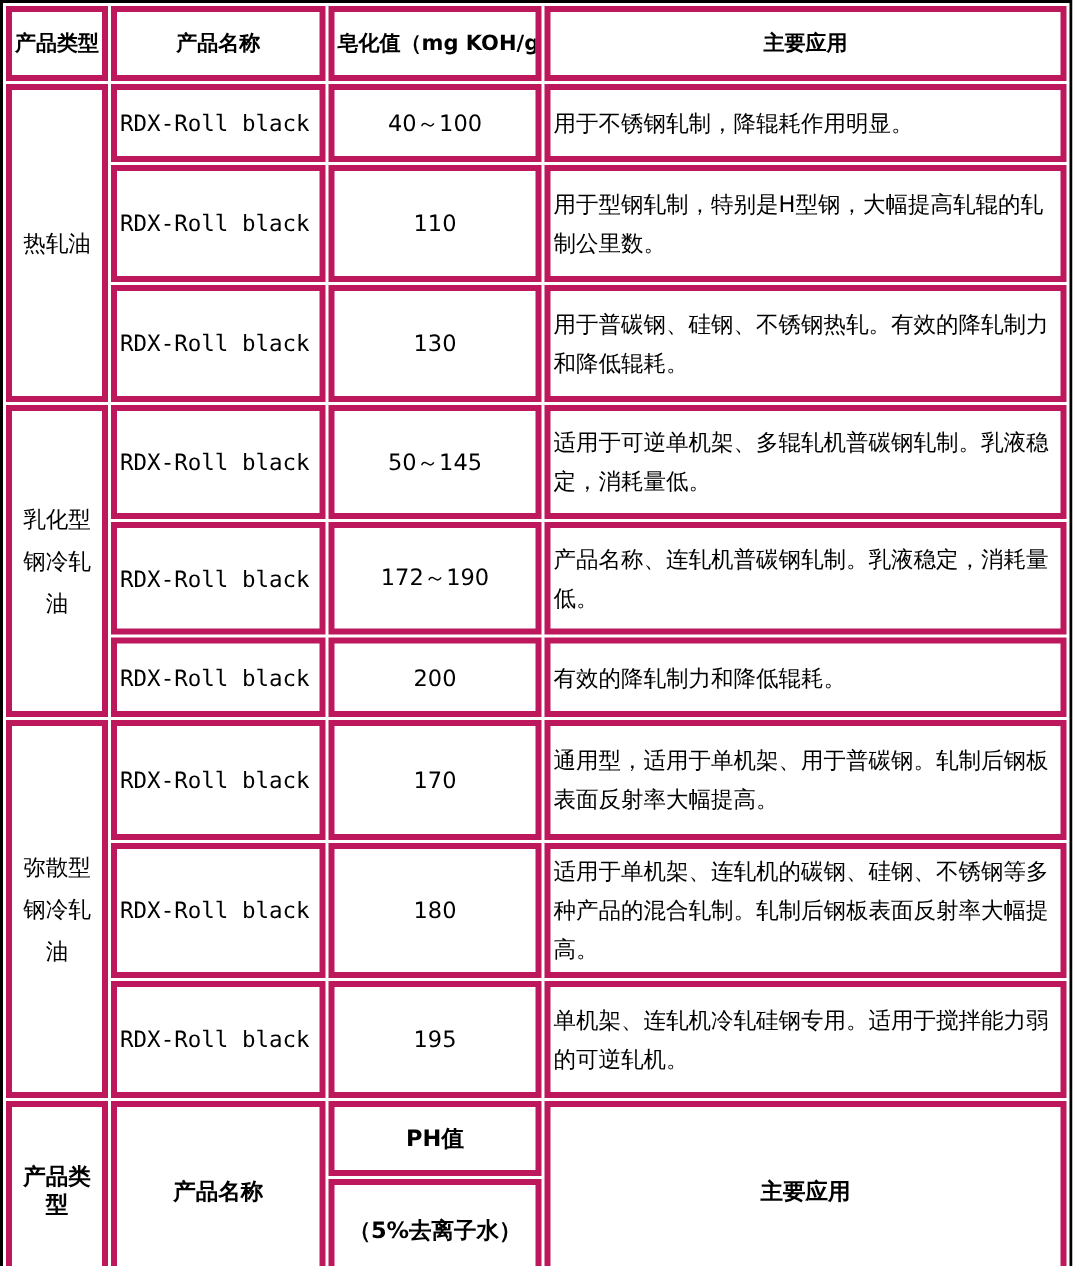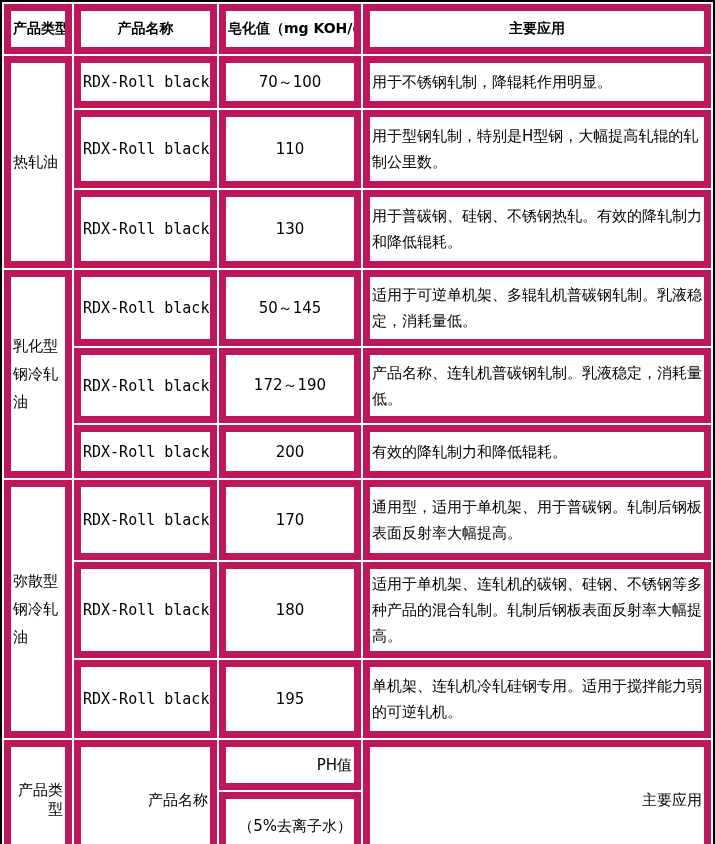--- a/index.html
+++ b/index.html
@@ -18,60 +18,60 @@
   }
   table.spec {
     border-collapse: separate;
     border-spacing: 2px;
     border: 2px solid #000000;
     table-layout: fixed;
     width: 715px;
     background: #ffffff;
   }
   table.spec th, table.spec td {
-    border: 7px solid #be185d;
+    border: 4px solid #be185d;
     box-sizing: border-box;
     padding: 2px 2px;
     font-size: 15px;
     color: #000000;
     background: #ffffff;
     overflow: hidden;
     vertical-align: middle;
   }
   table.spec th {
     font-weight: bold;
     font-size: 14px;
     text-align: center;
     white-space: nowrap;
   }
   td.group-cell {
-    text-align: left;
+    text-align: center;
     line-height: 28px;
     padding: 2px 2px;
   }
   td.name-cell {
     font-family: "DejaVu Sans Mono", "Liberation Mono", monospace;
     font-size: 12px;
     white-space: nowrap;
     text-align: left;
     padding-left: 3px;
   }
   td.value-cell {
     text-align: center;
   }
   td.app-cell {
     text-align: left;
     line-height: 26px;
     padding-left: 2px;
     padding-right: 2px;
   }
   td.footer-head {
-    font-weight: normal;
+    font-weight: bold;
     font-size: 14px;
-    text-align: right;
+    text-align: center;
   }
 </style>
 </head>
 <body>
 
 <div id="viewport">
   <table class="spec">
     <colgroup>
       <col style="width:68px">
       <col style="width:143px">
@@ -83,21 +83,21 @@
         <tr style="height:50px">
       <th>产品类型</th>
       <th>产品名称</th>
       <th>皂化值（mg KOH/g）</th>
       <th>主要应用</th>
     </tr>
 
     <tr style="height:52px">
       <td class="group-cell" rowspan="3">热轧油</td>
       <td class="name-cell">RDX-Roll black H501</td>
-      <td class="value-cell">70～100</td>
+      <td class="value-cell">40～100</td>
       <td class="app-cell">用于不锈钢轧制，降辊耗作用明显。</td>
     </tr>
     <tr style="height:78px">
       <td class="name-cell">RDX-Roll black H502</td>
       <td class="value-cell">110</td>
       <td class="app-cell">用于型钢轧制，特别是H型钢，大幅提高轧辊的轧制公里数。</td>
     </tr>
     <tr style="height:78px">
       <td class="name-cell">RDX-Roll black H503</td>
       <td class="value-cell">130</td>

